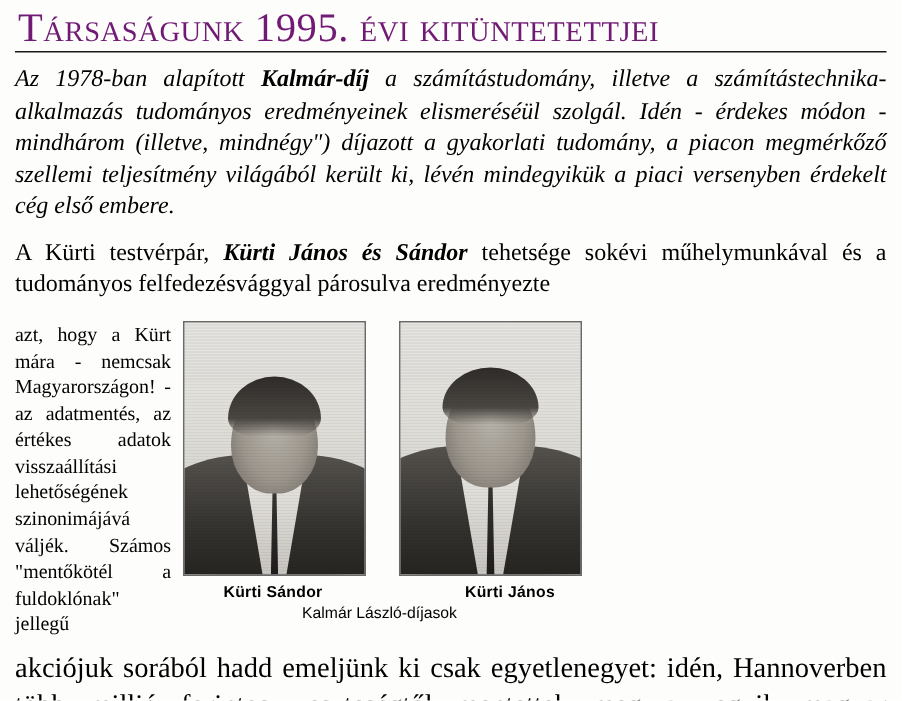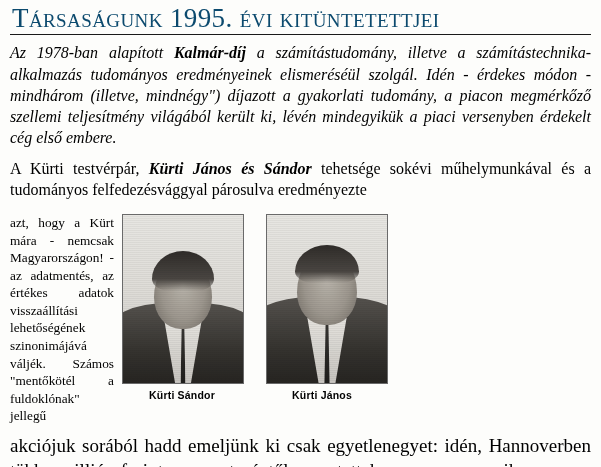--- a/index.html
+++ b/index.html
@@ -22,21 +22,21 @@
     box-sizing: border-box;
     padding: 4px 10px 0 10px;
   }
   
   .title {
     font-family: "Liberation Serif", serif;
     font-size: 27px;
     letter-spacing: 0.4px;
     white-space: nowrap;
     line-height: 1.05;
-    color: #0c4a6e;
+    color: #701a75;
     font-variant: small-caps;
     text-transform: none;
     padding-left: 2px;
   }
   .title-rule {
     border: 0;
     border-top: 1.6px solid #1a1a1a;
     margin: 2px 0 7px 0;
   }
   
@@ -135,21 +135,21 @@
   }
   .photo .grain {
     position: absolute;
     inset: 0;
     background-image:
       repeating-linear-gradient(0deg, rgba(0,0,0,0.045) 0px, rgba(0,0,0,0.045) 1px, rgba(255,255,255,0.03) 1px, rgba(255,255,255,0.03) 2px);
     mix-blend-mode: multiply;
   }
   .caps {
     display: flex;
-    gap: 20px;
+    gap: 38px;
     margin-top: 5px;
   }
   .cap {
     width: 120px;
     text-align: center;
     font-size: 10.5px;
     font-weight: bold;
     font-family: "Liberation Sans", sans-serif;
     letter-spacing: 0.2px;
   }
@@ -213,20 +213,21 @@
           <div class="hair" style="width:64px;height:38px;top:30px;"></div>
           <div class="grain"></div>
         </div>
 
       </div>
 
       <div class="caps">
         <div class="cap">Kürti Sándor</div>
         <div class="cap">Kürti János</div>
       </div>
+      <div class="subcap">Kalmár László-díjasok</div>
     </div>
 
     <div class="clear"></div>
   </div>
 
   <p class="para-bottom">akciójuk sorából hadd emeljünk ki csak egyetlenegyet: idén, Hannoverben több millió forintos veszteségtől mentettek meg az egyik magyar társkiállítót - annak a tudásbázisnak a birtokában, amelynek innovatív kialakításáért - többek között - most a Kalmár-díjat kapják.</p>
 
 </div>
 
 </body></html>

